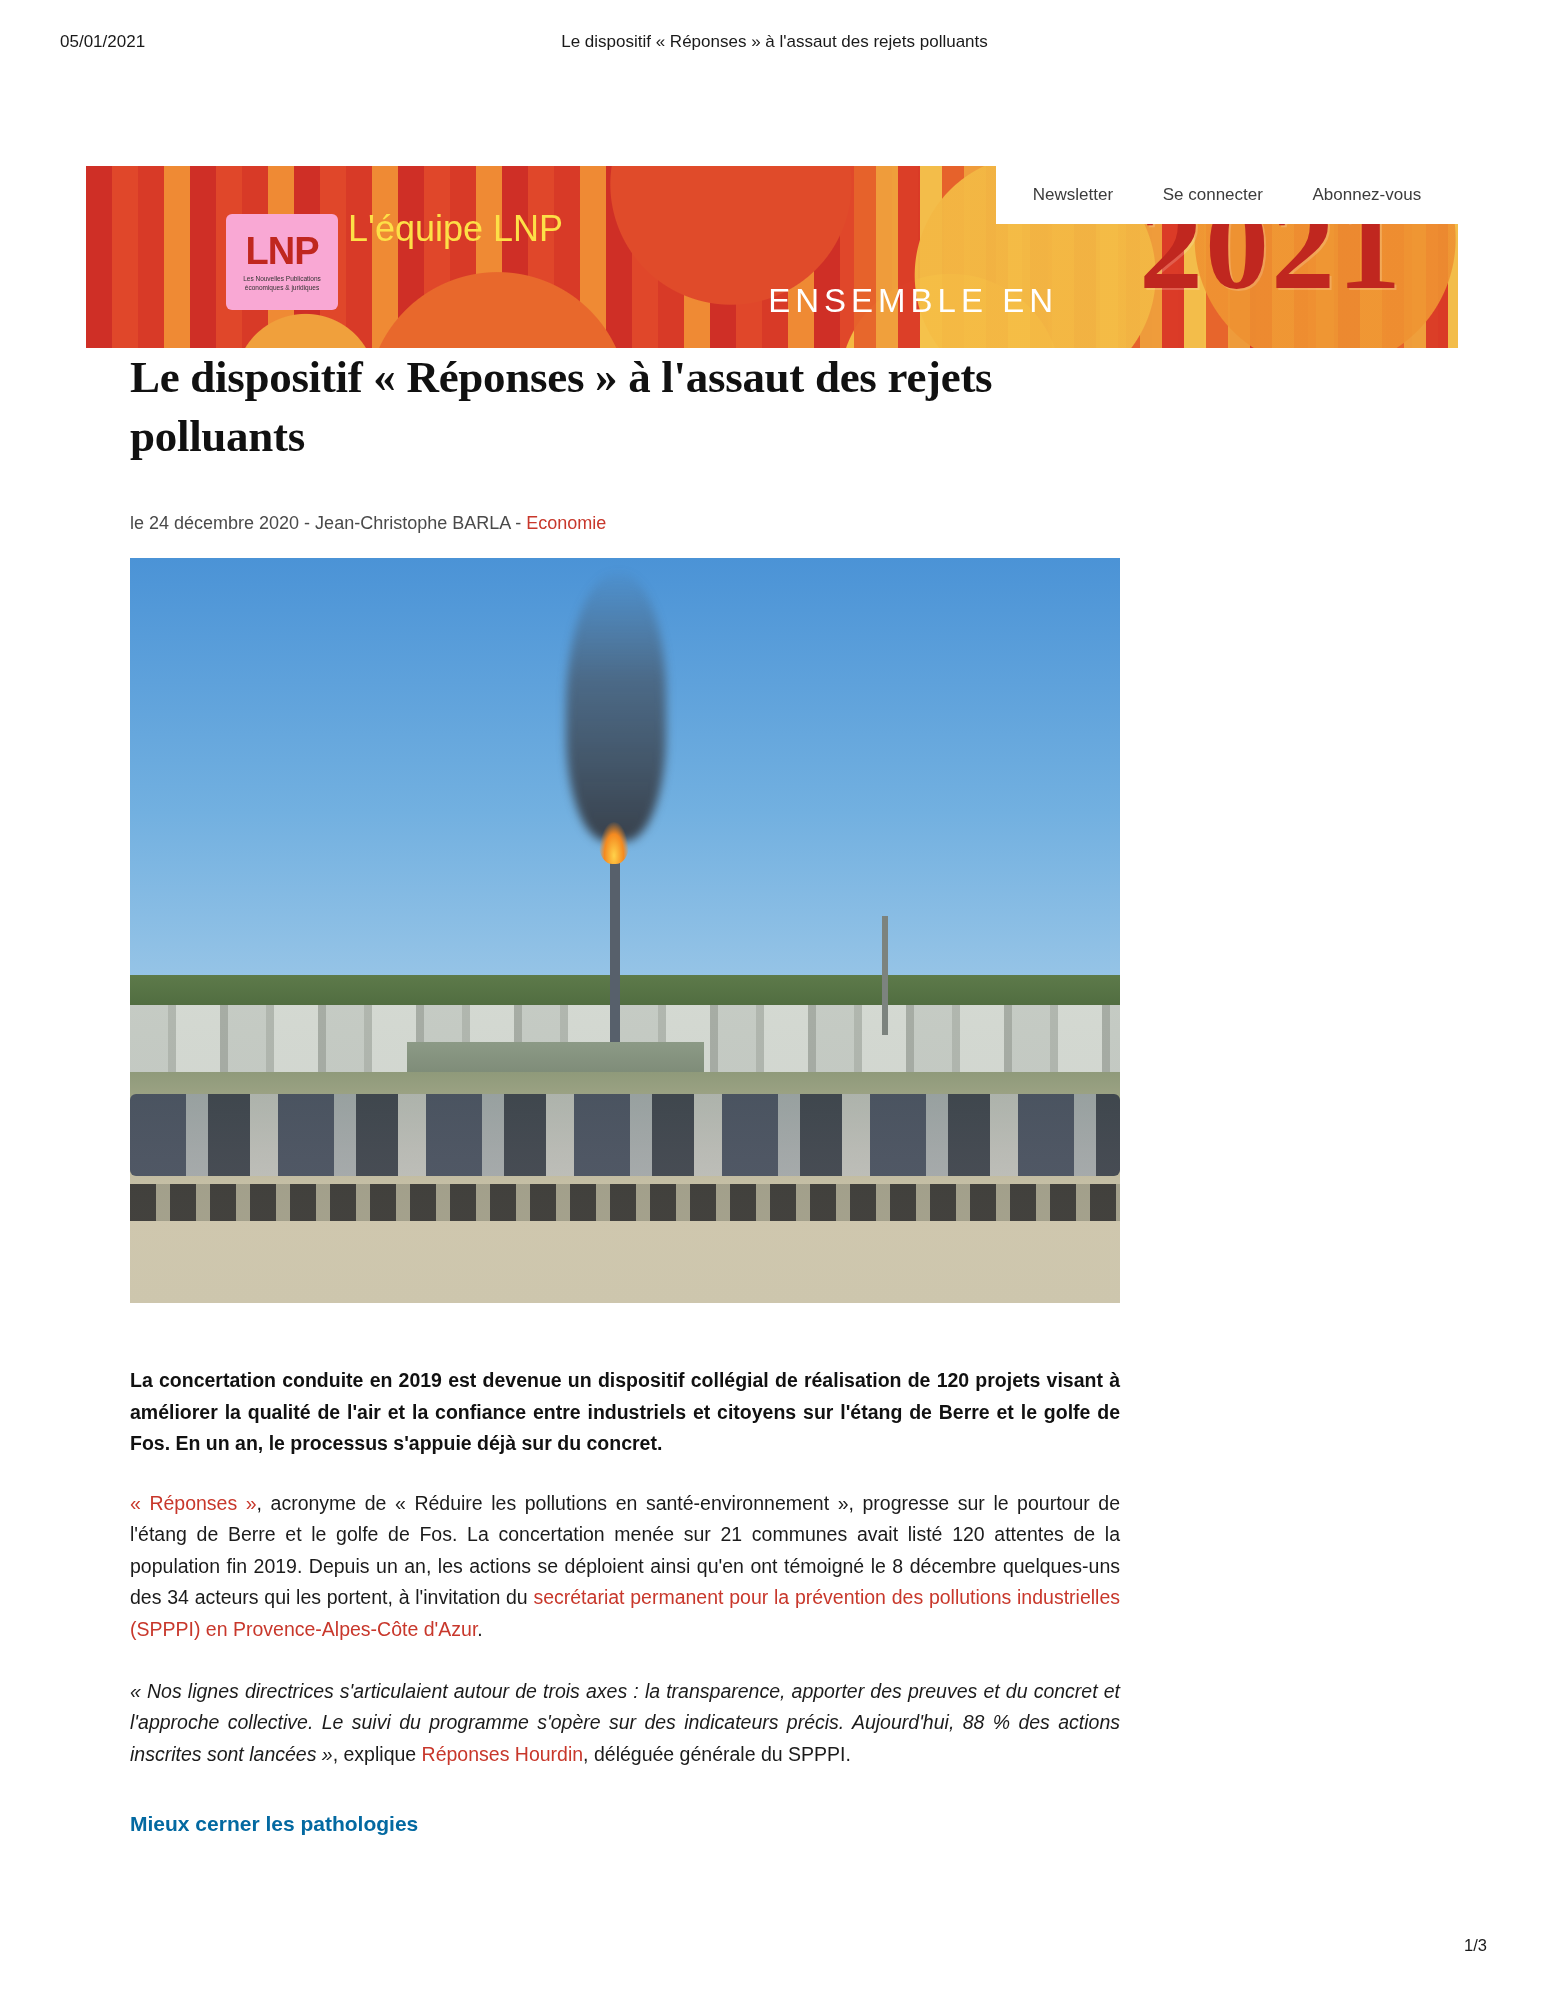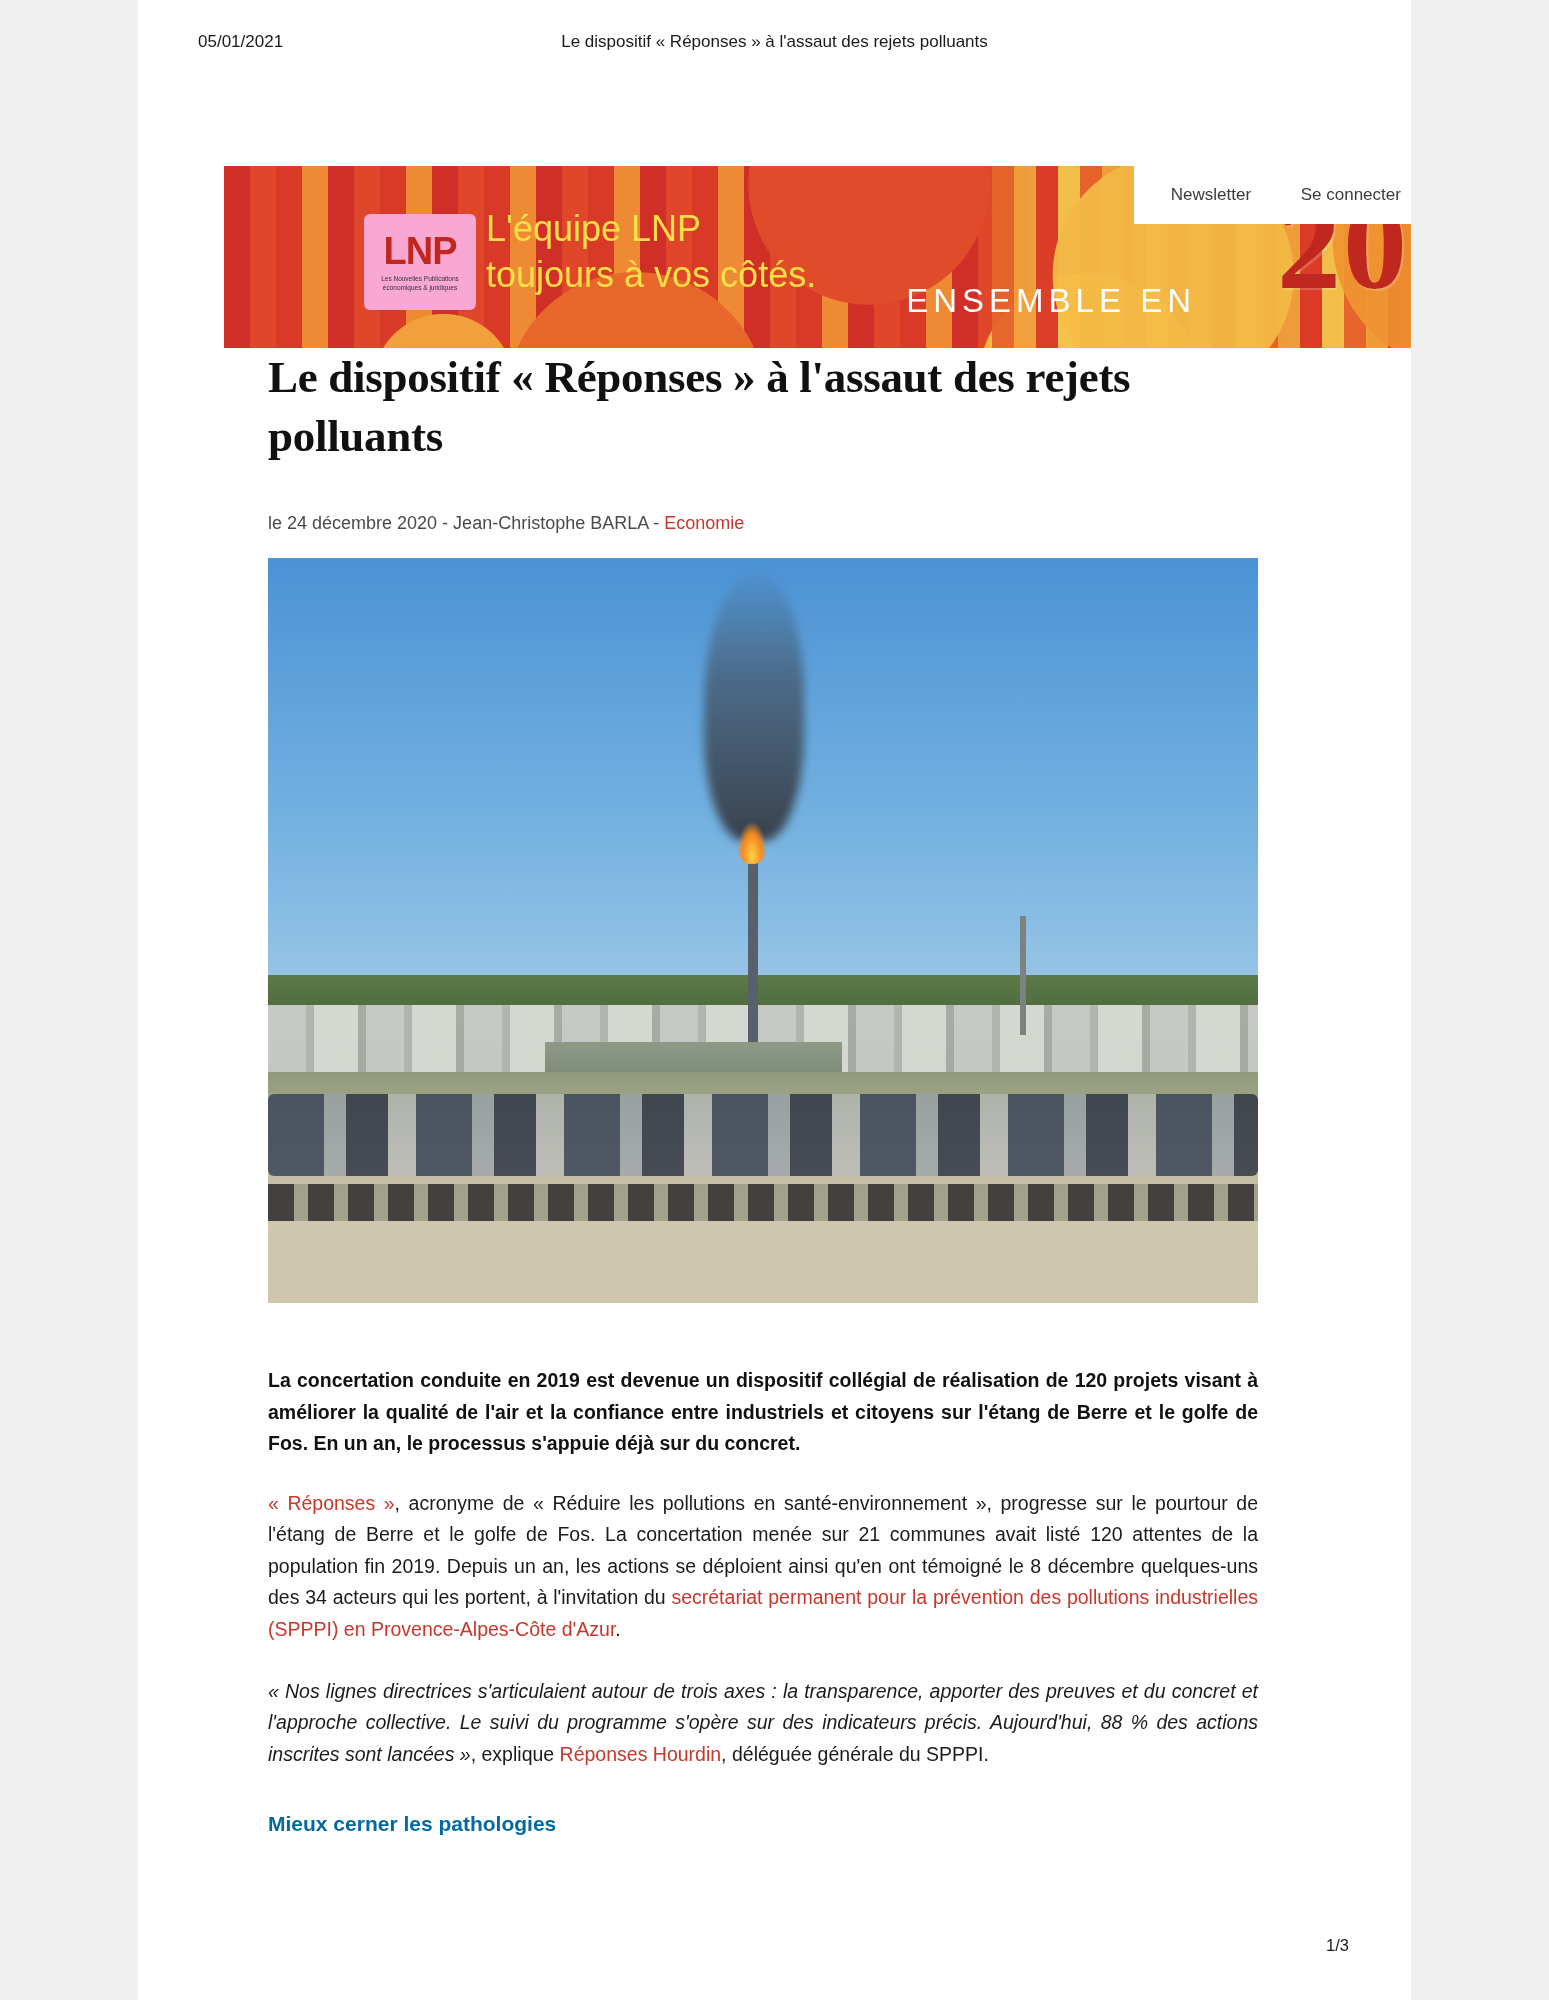--- a/index.html
+++ b/index.html
@@ -2,21 +2,21 @@
 <html lang="fr"><head>
 <meta charset="utf-8">
 <style>
   html, body {
     margin: 0;
     padding: 0;
     background: #f0f0f0;
   }
   .page {
     position: relative;
-    width: 1273px;
+    width: 1549px;
     height: 2000px;
     background: #ffffff;
     margin: 0 auto;
     overflow: hidden;
     font-family: "Liberation Sans", sans-serif;
     color: #000;
   }
 
   
   .print-header {
@@ -326,21 +326,20 @@
     <span class="ph-title">Le dispositif « Réponses » à l'assaut des rejets polluants</span>
   </div>
 
   <div class="banner">
     <div class="banner-bg"></div>
     <div class="banner-bg2"></div>
     <div class="banner-year">2021</div>
     <div class="banner-ensemble">ENSEMBLE EN</div>
     <div class="banner-claim">
       <div>L'équipe LNP</div>
-      <div>toujours à vos côtés.</div>
     </div>
     <div class="logo">
       <div class="logo-mark">LNP</div>
       <div class="logo-sub">Les Nouvelles Publications économiques &amp; juridiques</div>
     </div>
     <div class="banner-nav">
       <a href="#">Newsletter</a>
       <a href="#">Se connecter</a>
       <a href="#">Abonnez-vous</a>
     </div>

